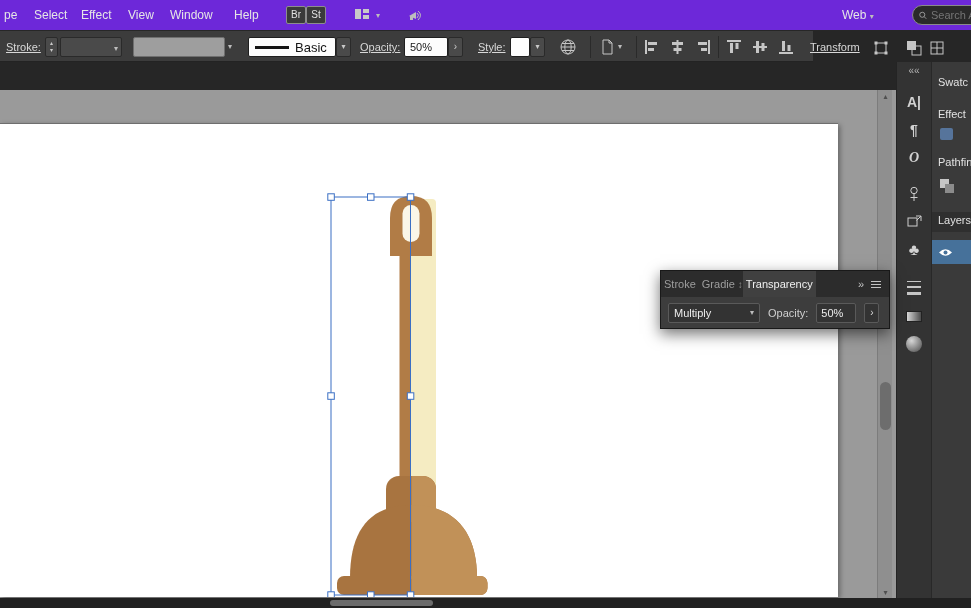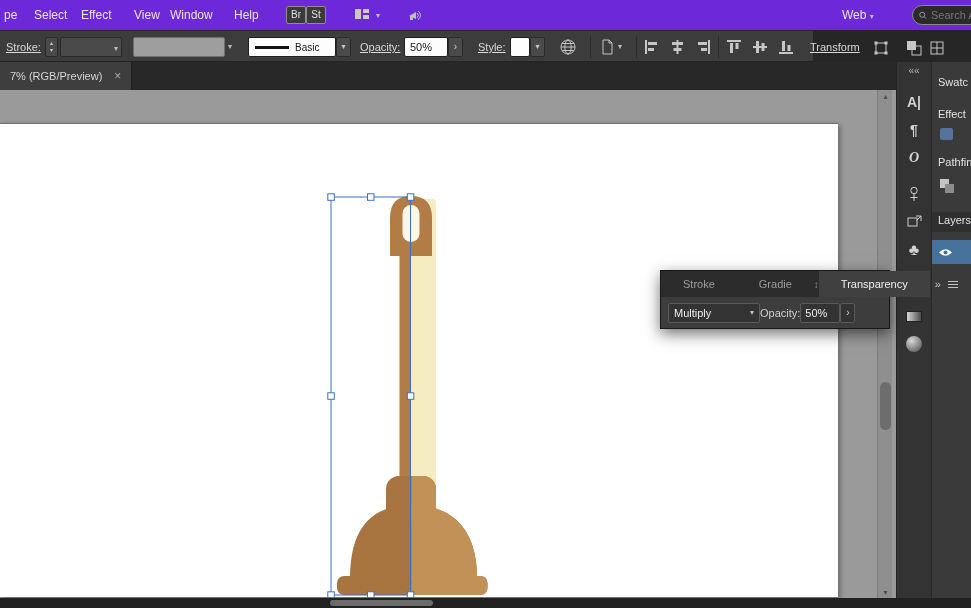--- a/index.html
+++ b/index.html
@@ -53,46 +53,46 @@
   
   .dock{position:absolute;top:62px;left:931px;width:40px;height:536px;background:#3a3a3a;border-left:1px solid #282828;font-size:11px;color:#e2e2e2;overflow:hidden}
   .dock .dlabel{position:absolute;left:6px;white-space:nowrap}
   .dock .dico{position:absolute;left:7px}
   .layers-band{position:absolute;left:0;top:150px;width:40px;height:20px;background:#2f2f2f}
   .layer-row{position:absolute;left:0;top:178px;width:40px;height:24px;background:#46719a;display:flex;align-items:center;padding-left:6px}
 
   
   .float-panel{position:absolute;left:660px;top:270px;width:230px;background:#3d3d3d;border:1px solid #191919;box-shadow:0 5px 14px rgba(0,0,0,.55);z-index:60}
   .fp-tabs{height:26px;background:#2c2c2c;display:flex;align-items:stretch;font-size:11px;color:#9d9d9d}
-  .fp-tab{padding:0 22px;display:flex;align-items:center;white-space:nowrap}
+  .fp-tab{padding:0 3px;display:flex;align-items:center;white-space:nowrap}
   .fp-tab.active{background:#404040;color:#efefef}
   .fp-resize{display:flex;align-items:center;color:#8a8a8a;font-size:10px}
   .fp-spacer{flex:1}
   .fp-ov{display:flex;align-items:center;color:#c2c2c2;font-size:11px;padding:0 5px}
   .fp-menu{display:flex;flex-direction:column;justify-content:center;gap:2px;padding:0 8px 0 2px}
   .fp-menu i{display:block;width:10px;height:1px;background:#c2c2c2}
-  .fp-body{height:31px;display:flex;align-items:center;padding:0 7px;font-size:11px;color:#cfcfcf}
+  .fp-body{height:31px;display:flex;align-items:center;padding:0 7px;gap:8px;font-size:11px;color:#cfcfcf}
   .fp-select{width:92px;height:20px;background:#333333;border:1px solid #5a5a5a;border-radius:2px;color:#ececec;display:flex;align-items:center;justify-content:space-between;padding:0 5px}
   .fp-field{width:40px;height:20px;background:#333333;border:1px solid #5a5a5a;border-radius:2px;color:#ececec;display:flex;align-items:center;padding:0 4px}
   .fp-arrow{width:15px;height:20px;background:#333333;border:1px solid #5a5a5a;border-radius:2px;color:#d8d8d8;text-align:center;line-height:18px;font-size:10px}
 
   
   .bottom-strip{position:absolute;top:598px;left:0;width:971px;height:10px;background:#212121}
   .hthumb{position:absolute;left:330px;top:2px;width:103px;height:6px;background:#6b6b6b;border-radius:3px}
 </style>
 </head>
 <body>
 
 <div class="app">
 
   <div class="menubar">
     <span class="mi" style="left:0">pe</span>
     <span class="mi" style="left:30px">Select</span>
     <span class="mi" style="left:77px">Effect</span>
-    <span class="mi" style="left:130px">View</span>
+    <span class="mi" style="left:124px">View</span>
     <span class="mi" style="left:166px">Window</span>
     <span class="mi" style="left:230px">Help</span>
 
     <span class="mb-btn" style="left:286px">Br</span>
     <span class="mb-btn" style="left:306px">St</span>
 
     <span class="mb-ico" style="left:354px">
       <svg width="16" height="14" viewBox="0 0 16 14">
           <rect x="1" y="2" width="6" height="10" fill="#c9c9c9"></rect>
           <rect x="9" y="2" width="6" height="4" fill="#c9c9c9"></rect>
@@ -129,21 +129,21 @@
       </span>
     <span class="field" style="left:60px;width:62px">
         <span class="chev" style="position:absolute;right:3px;top:6px">▾</span>
       </span>
 
     <span class="field" style="left:133px;width:92px;background:#9e9e9e;border-color:#6f6f6f"></span>
     <span class="cb chev" style="left:228px;top:0">▾</span>
 
     <span class="field white" style="left:248px;width:88px;display:flex;align-items:center;gap:6px;padding:0 6px">
       <span style="display:inline-block;width:34px;height:3px;background:#141414"></span>
-      <span style="font-size:10px;color:#141414">Basic</span>
+      <span style="font-size:13px;color:#141414">Basic</span>
     </span>
     <span class="vbtn" style="left:336px">▾</span>
 
     <span class="cb cb-link" style="left:360px">Opacity:</span>
     <span class="field white" style="left:404px;width:44px;line-height:18px;padding:0 5px;font-size:11px">50%</span>
     <span class="vbtn" style="left:448px;font-size:10px">›</span>
 
     <span class="cb cb-link" style="left:478px">Style:</span>
     <span class="field white" style="left:510px;width:20px"></span>
     <span class="vbtn" style="left:530px">▾</span>
@@ -235,26 +235,20 @@
     </span>
     <span class="alnico" style="left:928px">
       <svg width="18" height="18" viewBox="0 0 18 18">
           <rect x="3" y="3" width="12" height="12" stroke="#c6c6c6" fill="none"></rect>
           <line x1="3" y1="9" x2="15" y2="9" stroke="#c6c6c6"></line>
           <line x1="9" y1="3" x2="9" y2="15" stroke="#c6c6c6"></line>
         </svg>
     </span>
   </div>
 
-  <div class="tabbar">
-    <div class="doc-tab">
-      <span>7% (RGB/Preview)</span>
-      <span class="x">×</span>
-    </div>
-  </div>
 
   <div class="canvas">
     <div class="artboard"></div>
 
     <svg class="art" width="838" height="474" viewBox="0 0 838 474">
 
       <g>
         <rect x="403" y="76" width="33" height="300" rx="4" fill="#f5ecc2"></rect>
         <rect x="399.5" y="120" width="11.5" height="266" fill="#b17c46"></rect>
         <path d="M390 133 L390 95 Q390 73 411 73 Q432 73 432 95 L432 133 Z" fill="#b17c46"></path>

